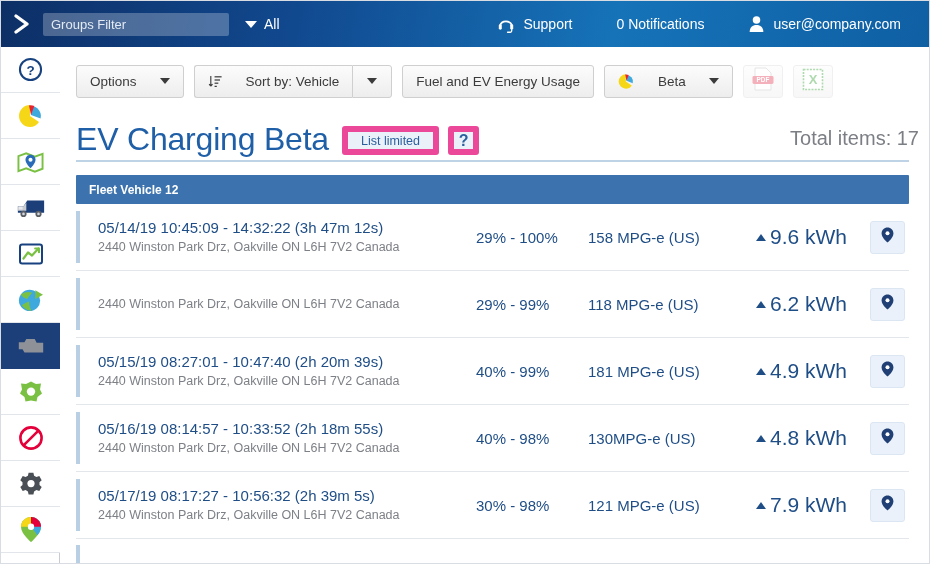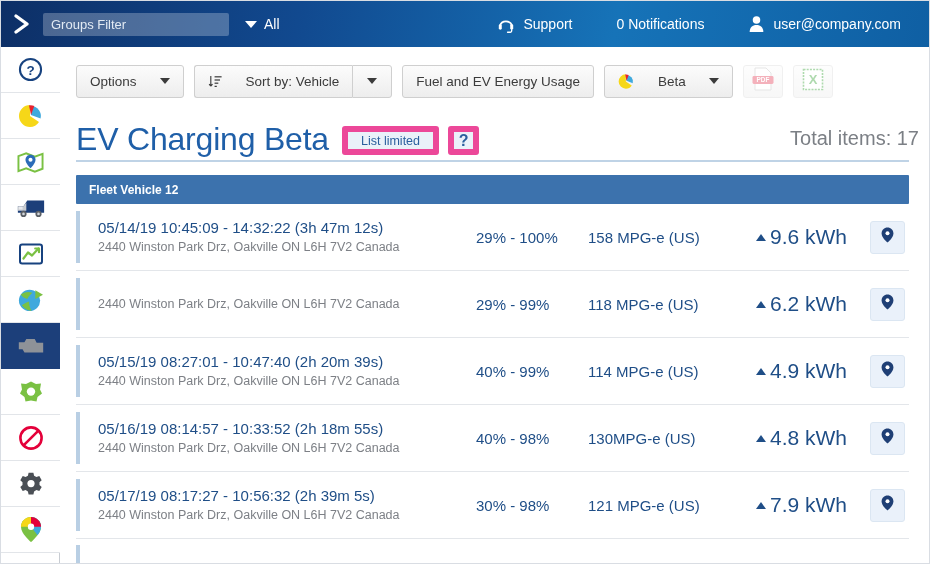--- a/index.html
+++ b/index.html
@@ -537,21 +537,21 @@
           </div>
         </div>
       </div>
 
       <div class="row">
         <div class="row-main">
           <div class="row-time">05/15/19 08:27:01 - 10:47:40 (2h 20m 39s)</div>
           <div class="row-addr">2440 Winston Park Drz, Oakville ON L6H 7V2 Canada</div>
         </div>
         <div class="col-pct">40% - 99%</div>
-        <div class="col-mpg">114 MPG-e (US)</div>
+        <div class="col-mpg">181 MPG-e (US)</div>
         <div class="col-kwh">
           <span class="tri-up"></span>
           <span>4.9 kWh</span>
         </div>
         <div class="col-pin">
           <div class="pin-btn">
             <span>
               <svg width="13" height="16" viewBox="0 0 13 16">
                 <path d="M6.5 0.6 C3.2 0.6 0.6 3.2 0.6 6.4 C0.6 10.8 6.5 15.4 6.5 15.4 C6.5 15.4 12.4 10.8 12.4 6.4 C12.4 3.2 9.8 0.6 6.5 0.6 Z" fill="#1f3f75"></path>
                 <circle cx="6.5" cy="6.3" r="2.0" fill="#ffffff"></circle>

